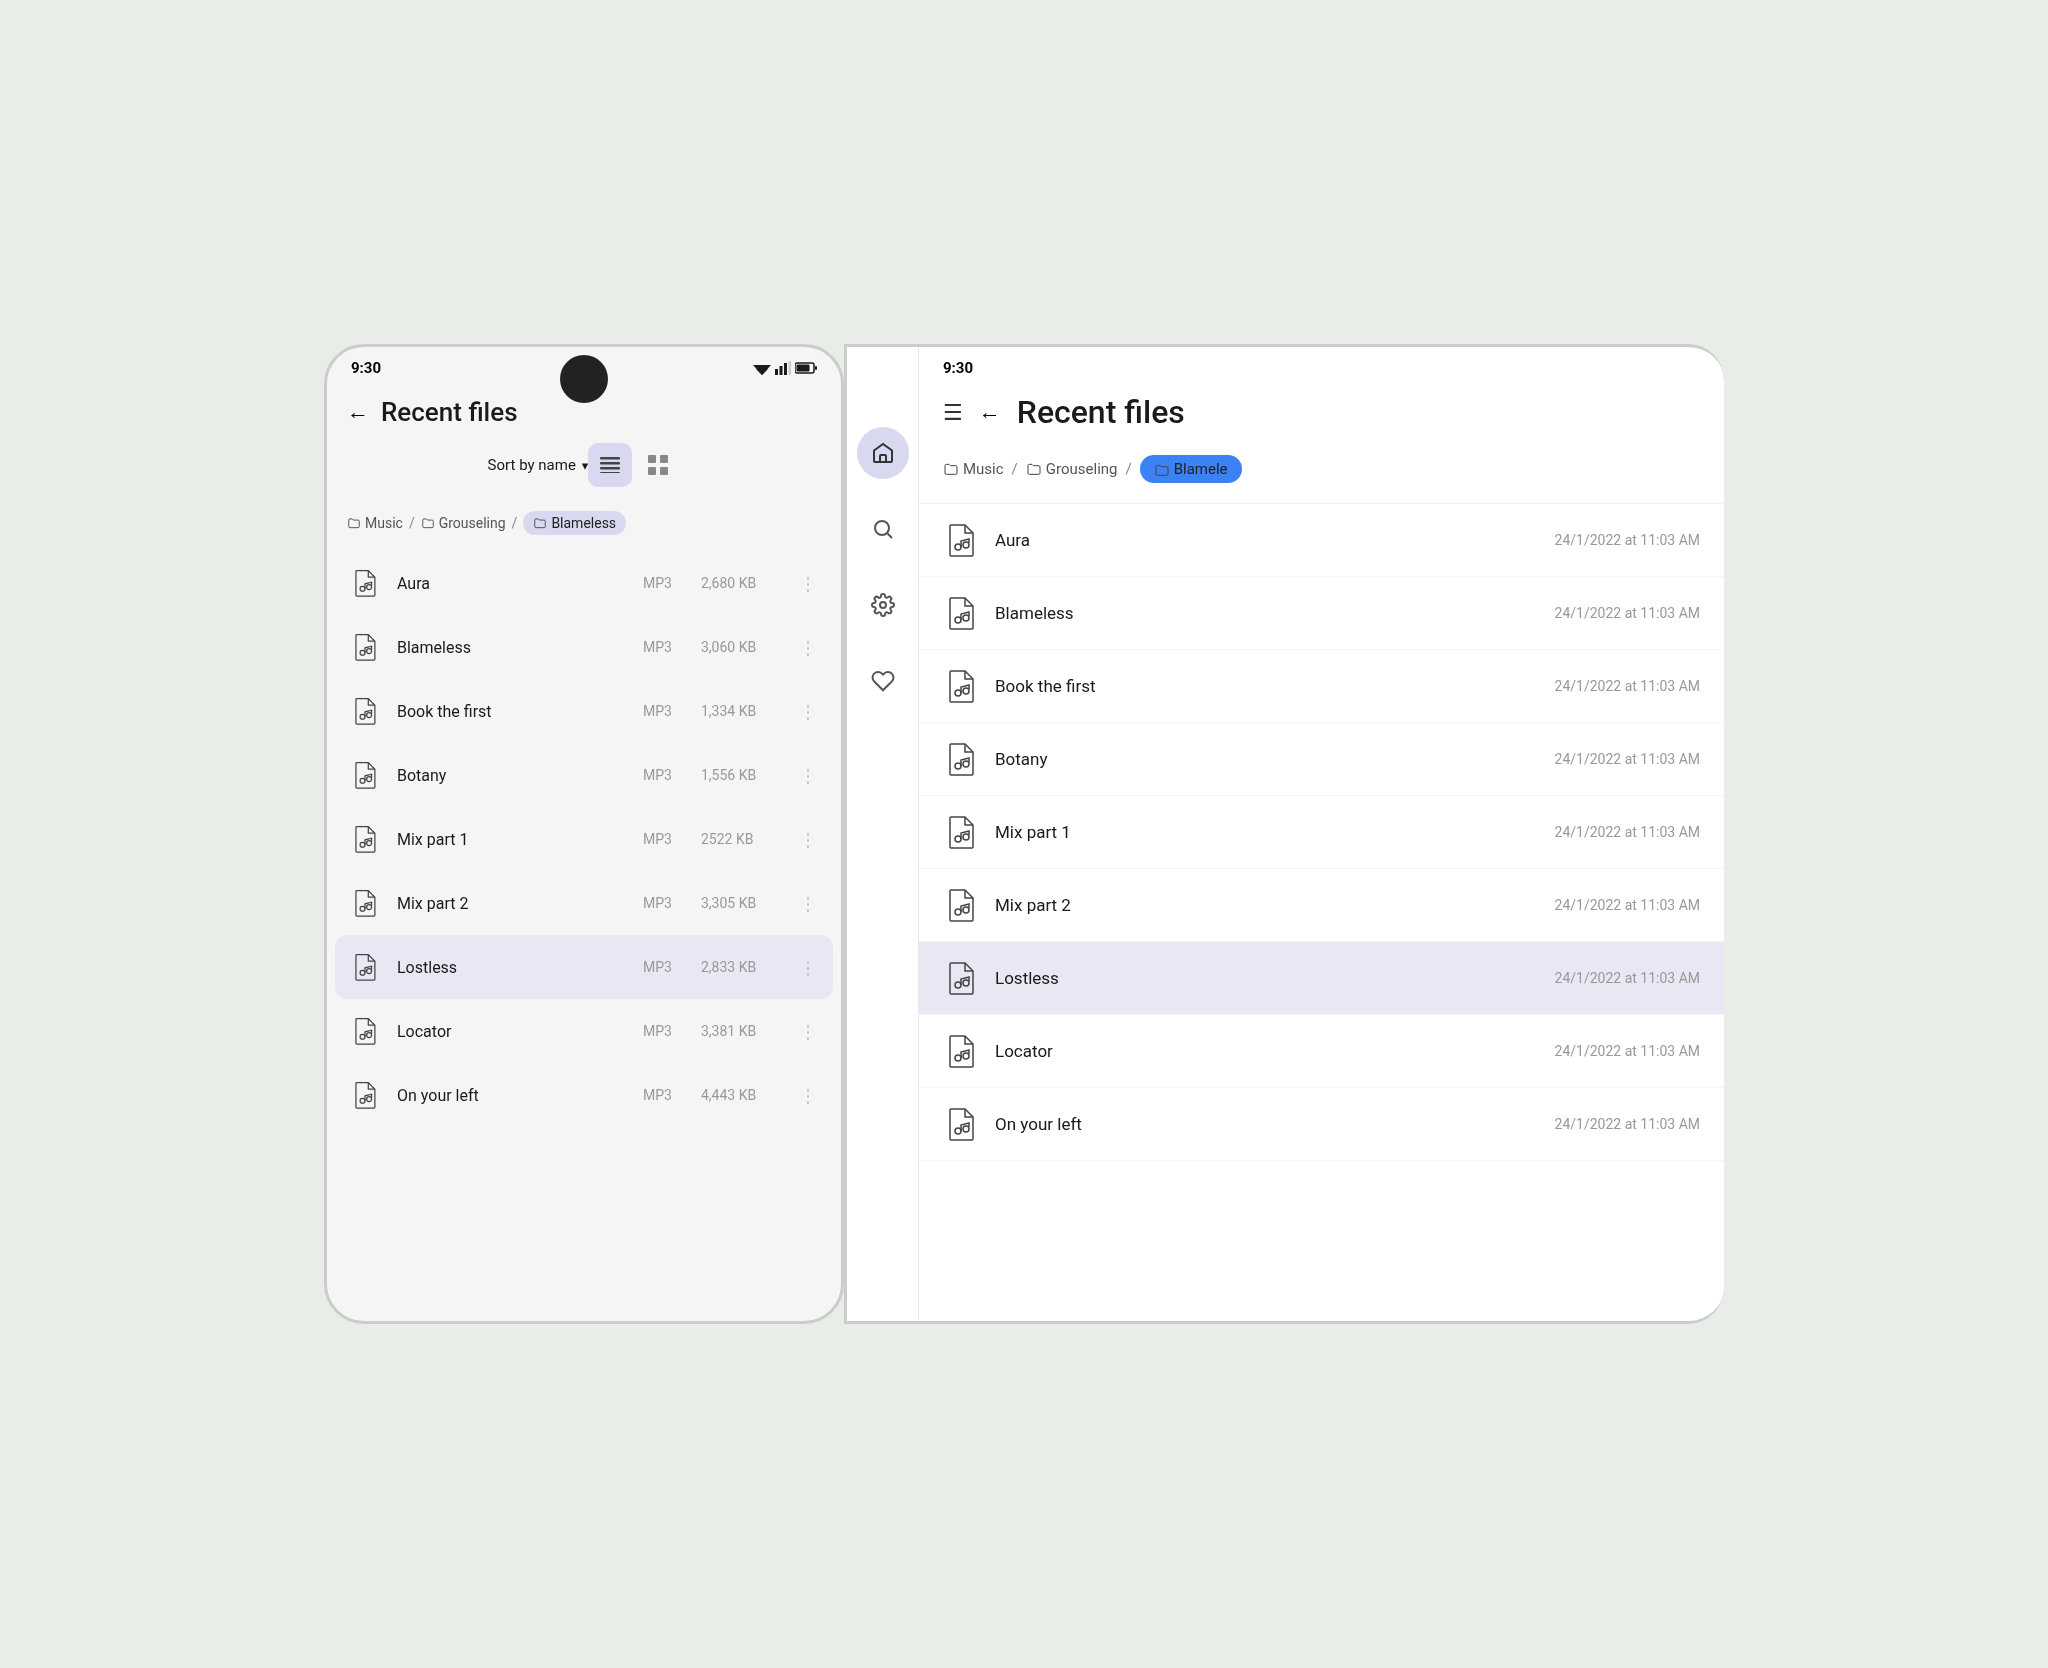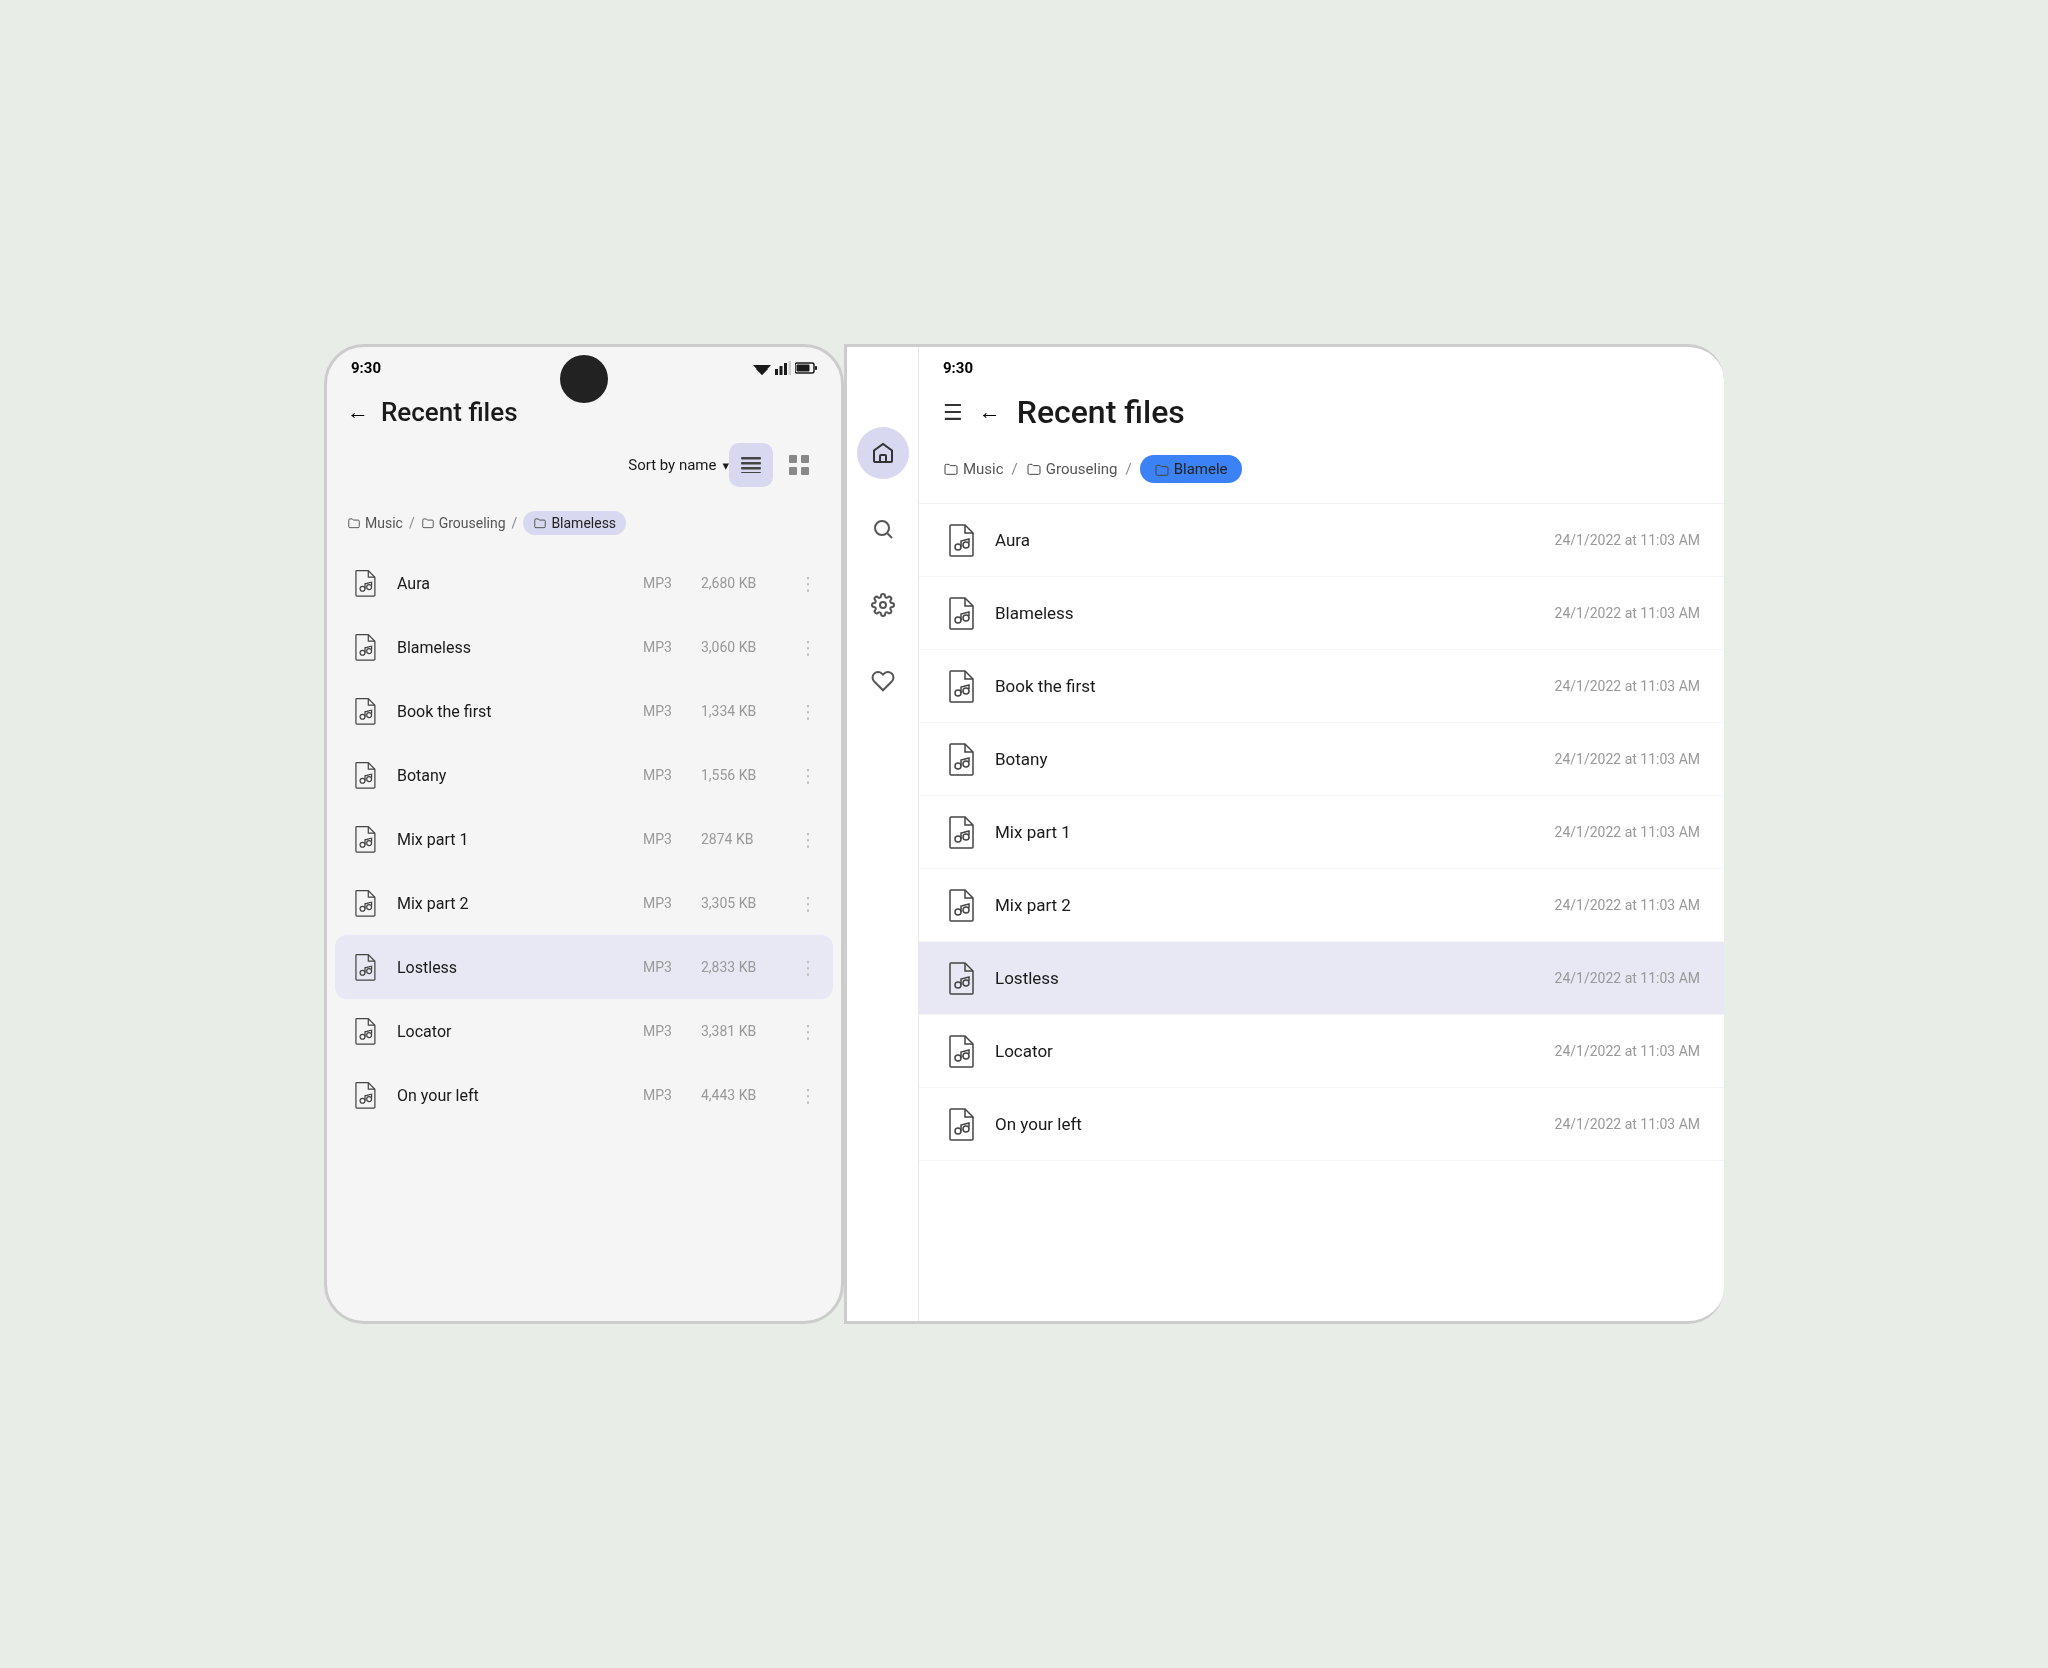--- a/index.html
+++ b/index.html
@@ -65,21 +65,21 @@
       cursor: pointer;
     }
     .page-title-phone {
       font-size: 26px;
       font-weight: 500;
       color: #1a1a1a;
     }
     .sort-toolbar {
       display: flex;
       align-items: center;
-      justify-content: flex-end;
+      justify-content: center;
       padding: 8px 20px 16px;
     }
     .sort-by-btn {
       display: flex;
       align-items: center;
       gap: 6px;
       font-size: 15px;
       color: #1a1a1a;
       cursor: pointer;
     }
@@ -446,21 +446,21 @@
               <svg width="28" height="34" viewBox="0 0 28 34" fill="none" stroke="#444" stroke-width="1.5">
     <path d="M4 2h14l8 8v22a1 1 0 01-1 1H4a1 1 0 01-1-1V3a1 1 0 011-1z"></path>
     <polyline points="18,2 18,10 26,10"></polyline>
     <circle cx="11" cy="24" r="3"></circle>
     <circle cx="19" cy="22" r="3"></circle>
     <path d="M14 24V18l8-2v4"></path>
   </svg>
             </div>
     <span class="file-name">Mix part 1</span>
     <span class="file-type">MP3</span>
-    <span class="file-size">2874 KB</span>
+    <span class="file-size">2522 KB</span>
     <span class="file-more">⋮</span>
   </div>
           <div class="file-row">
     <div class="file-icon icon-music-file">
               <svg width="28" height="34" viewBox="0 0 28 34" fill="none" stroke="#444" stroke-width="1.5">
     <path d="M4 2h14l8 8v22a1 1 0 01-1 1H4a1 1 0 01-1-1V3a1 1 0 011-1z"></path>
     <polyline points="18,2 18,10 26,10"></polyline>
     <circle cx="11" cy="24" r="3"></circle>
     <circle cx="19" cy="22" r="3"></circle>
     <path d="M14 24V18l8-2v4"></path>

